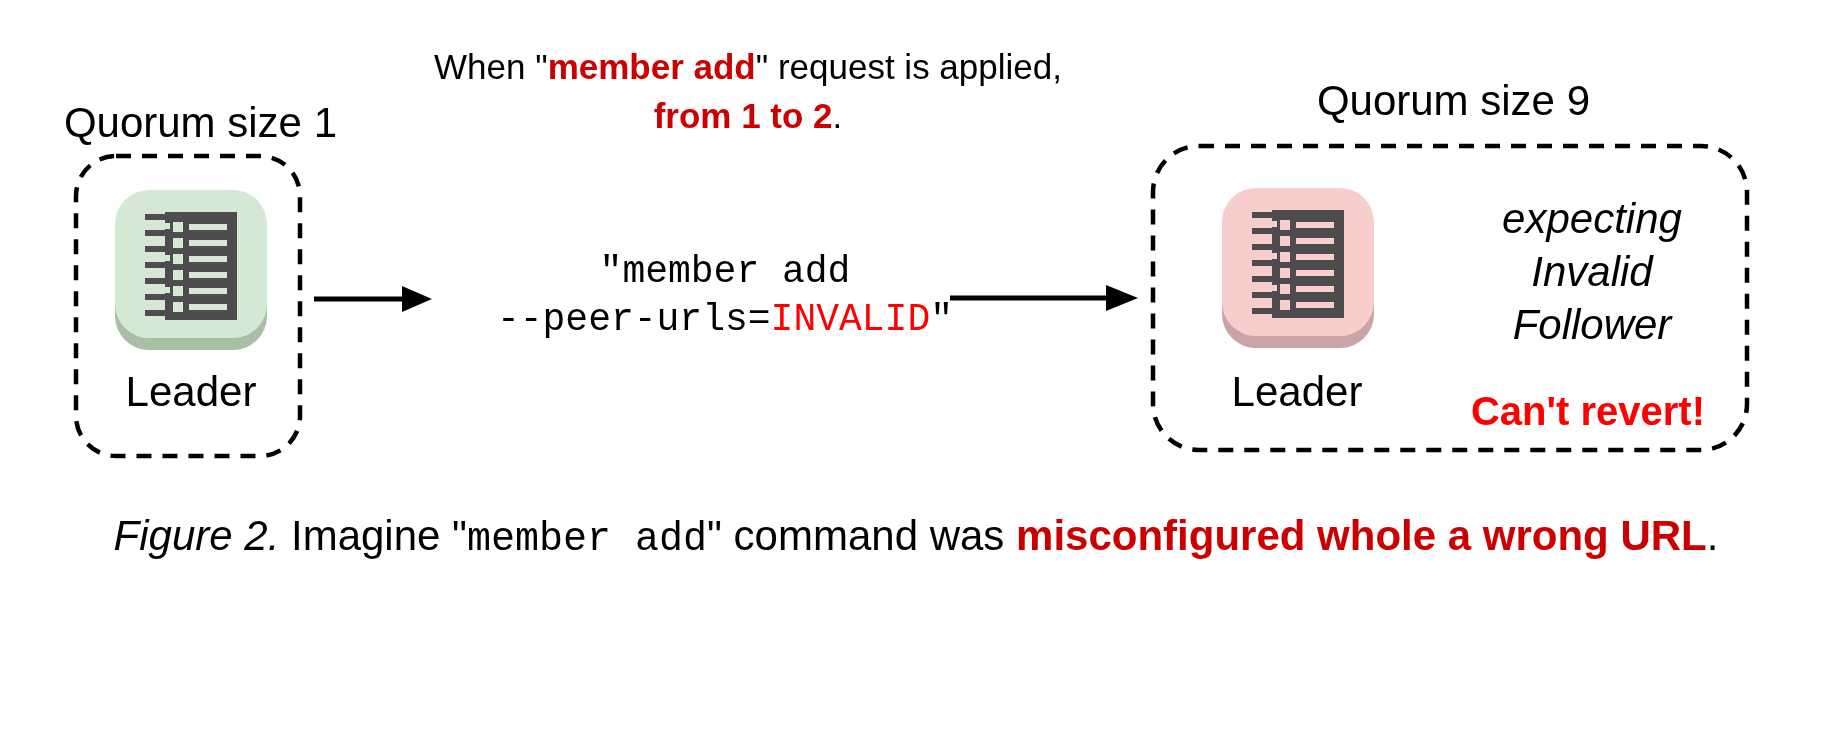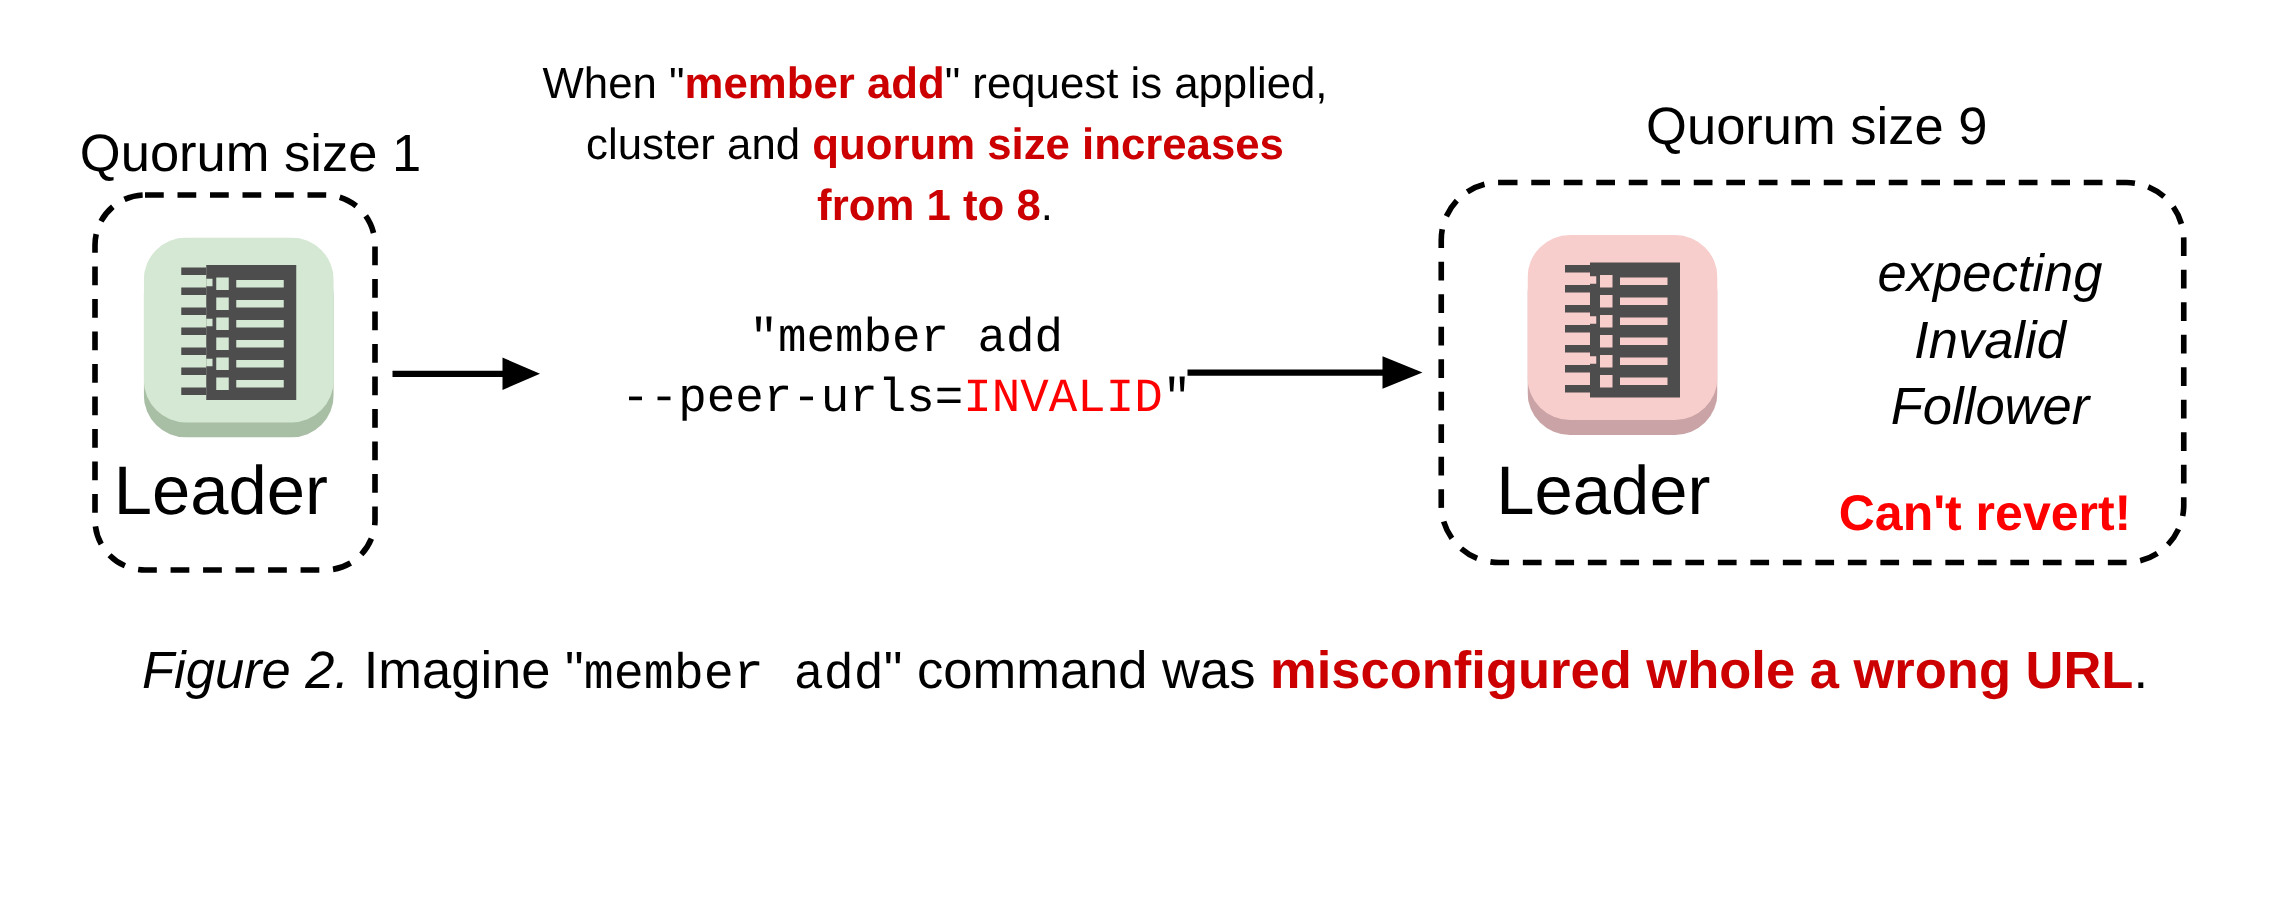--- a/index.html
+++ b/index.html
@@ -13,21 +13,21 @@
     width:1832px;height:738px;
     background:var(--background,#fff);
     overflow:hidden;
   }
   .abs{position:absolute;}
   .title{
     font-size:42px;line-height:50px;text-align:right;color:var(--text);
     white-space:nowrap;
   }
   .node-label{
-    font-size:55px;line-height:48px;text-align:left;white-space:nowrap;
+    font-size:42px;line-height:48px;text-align:center;white-space:nowrap;
   }
   .heading{
     font-size:35px;line-height:49px;text-align:center;
   }
   .red-bold{color:var(--accent-red-dark);font-weight:bold;}
   .bright-red{color:var(--accent-red-bright);}
   .code-block{
     font-family:"Liberation Mono", monospace;
     font-size:38px;line-height:48px;text-align:center;white-space:nowrap;
   }
@@ -92,22 +92,21 @@
 
   <div class="abs node-label" style="left:91px;top:368px;width:200px;">Leader</div>
 
   <svg class="abs" style="left:312px;top:282px;" width="122" height="34">
     <line x1="2" y1="17" x2="92" y2="17" stroke="var(--text)" stroke-width="5"></line>
     <polygon points="90,4 120,17 90,30" fill="var(--text)"></polygon>
   </svg>
 
   <div class="abs heading" style="left:388px;top:42px;width:720px;">
     <div><span>When "</span><span class="red-bold">member add</span><span>" request is applied,</span></div>
-    <div><span>cluster and </span><span class="red-bold">quorum size increases</span></div>
-    <div><span class="red-bold">from 1 to 8</span><span>.</span></div>
+    <div><span class="red-bold">from 1 to 2</span><span>.</span></div>
   </div>
 
   <div class="abs code-block" style="left:415px;top:248px;width:620px;">
     <div><span>"member add</span></div>
     <div><span>--peer-urls=</span><span class="bright-red">INVALID</span><span>"</span></div>
   </div>
 
   <svg class="abs" style="left:948px;top:281px;" width="192" height="34">
     <line x1="2" y1="17" x2="160" y2="17" stroke="var(--text)" stroke-width="5"></line>
     <polygon points="158,4 190,17 158,30" fill="var(--text)"></polygon>

